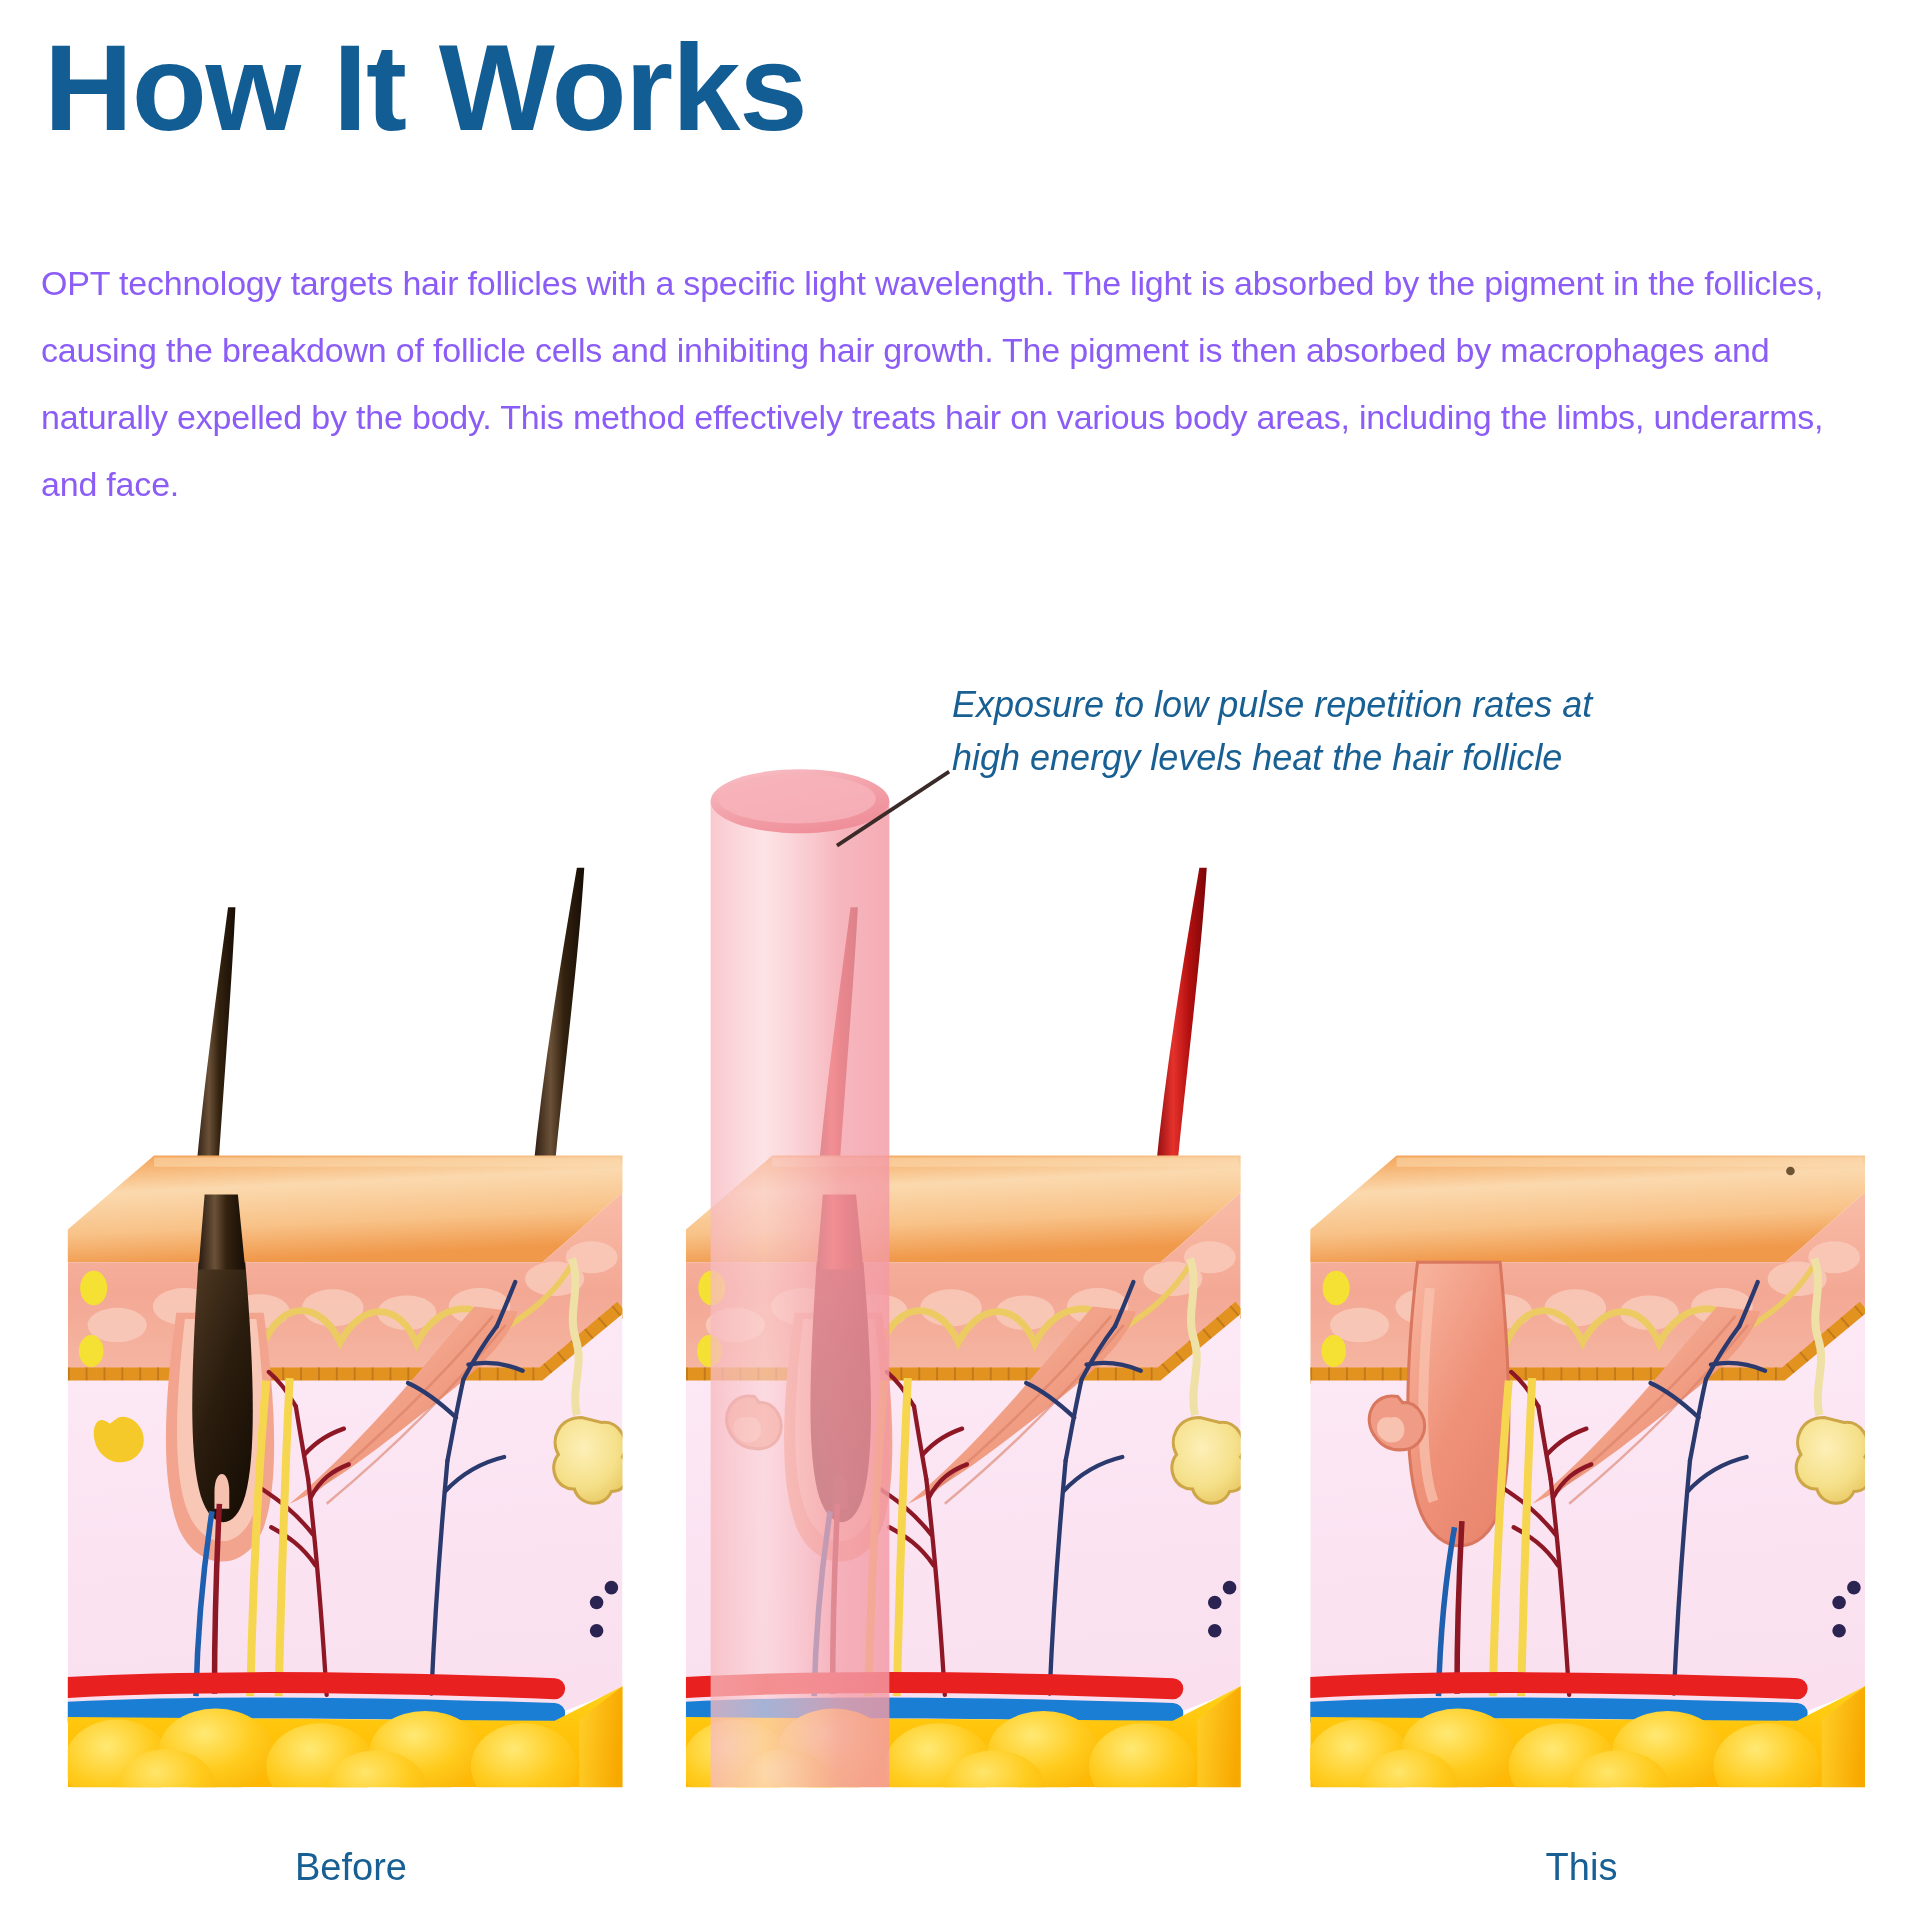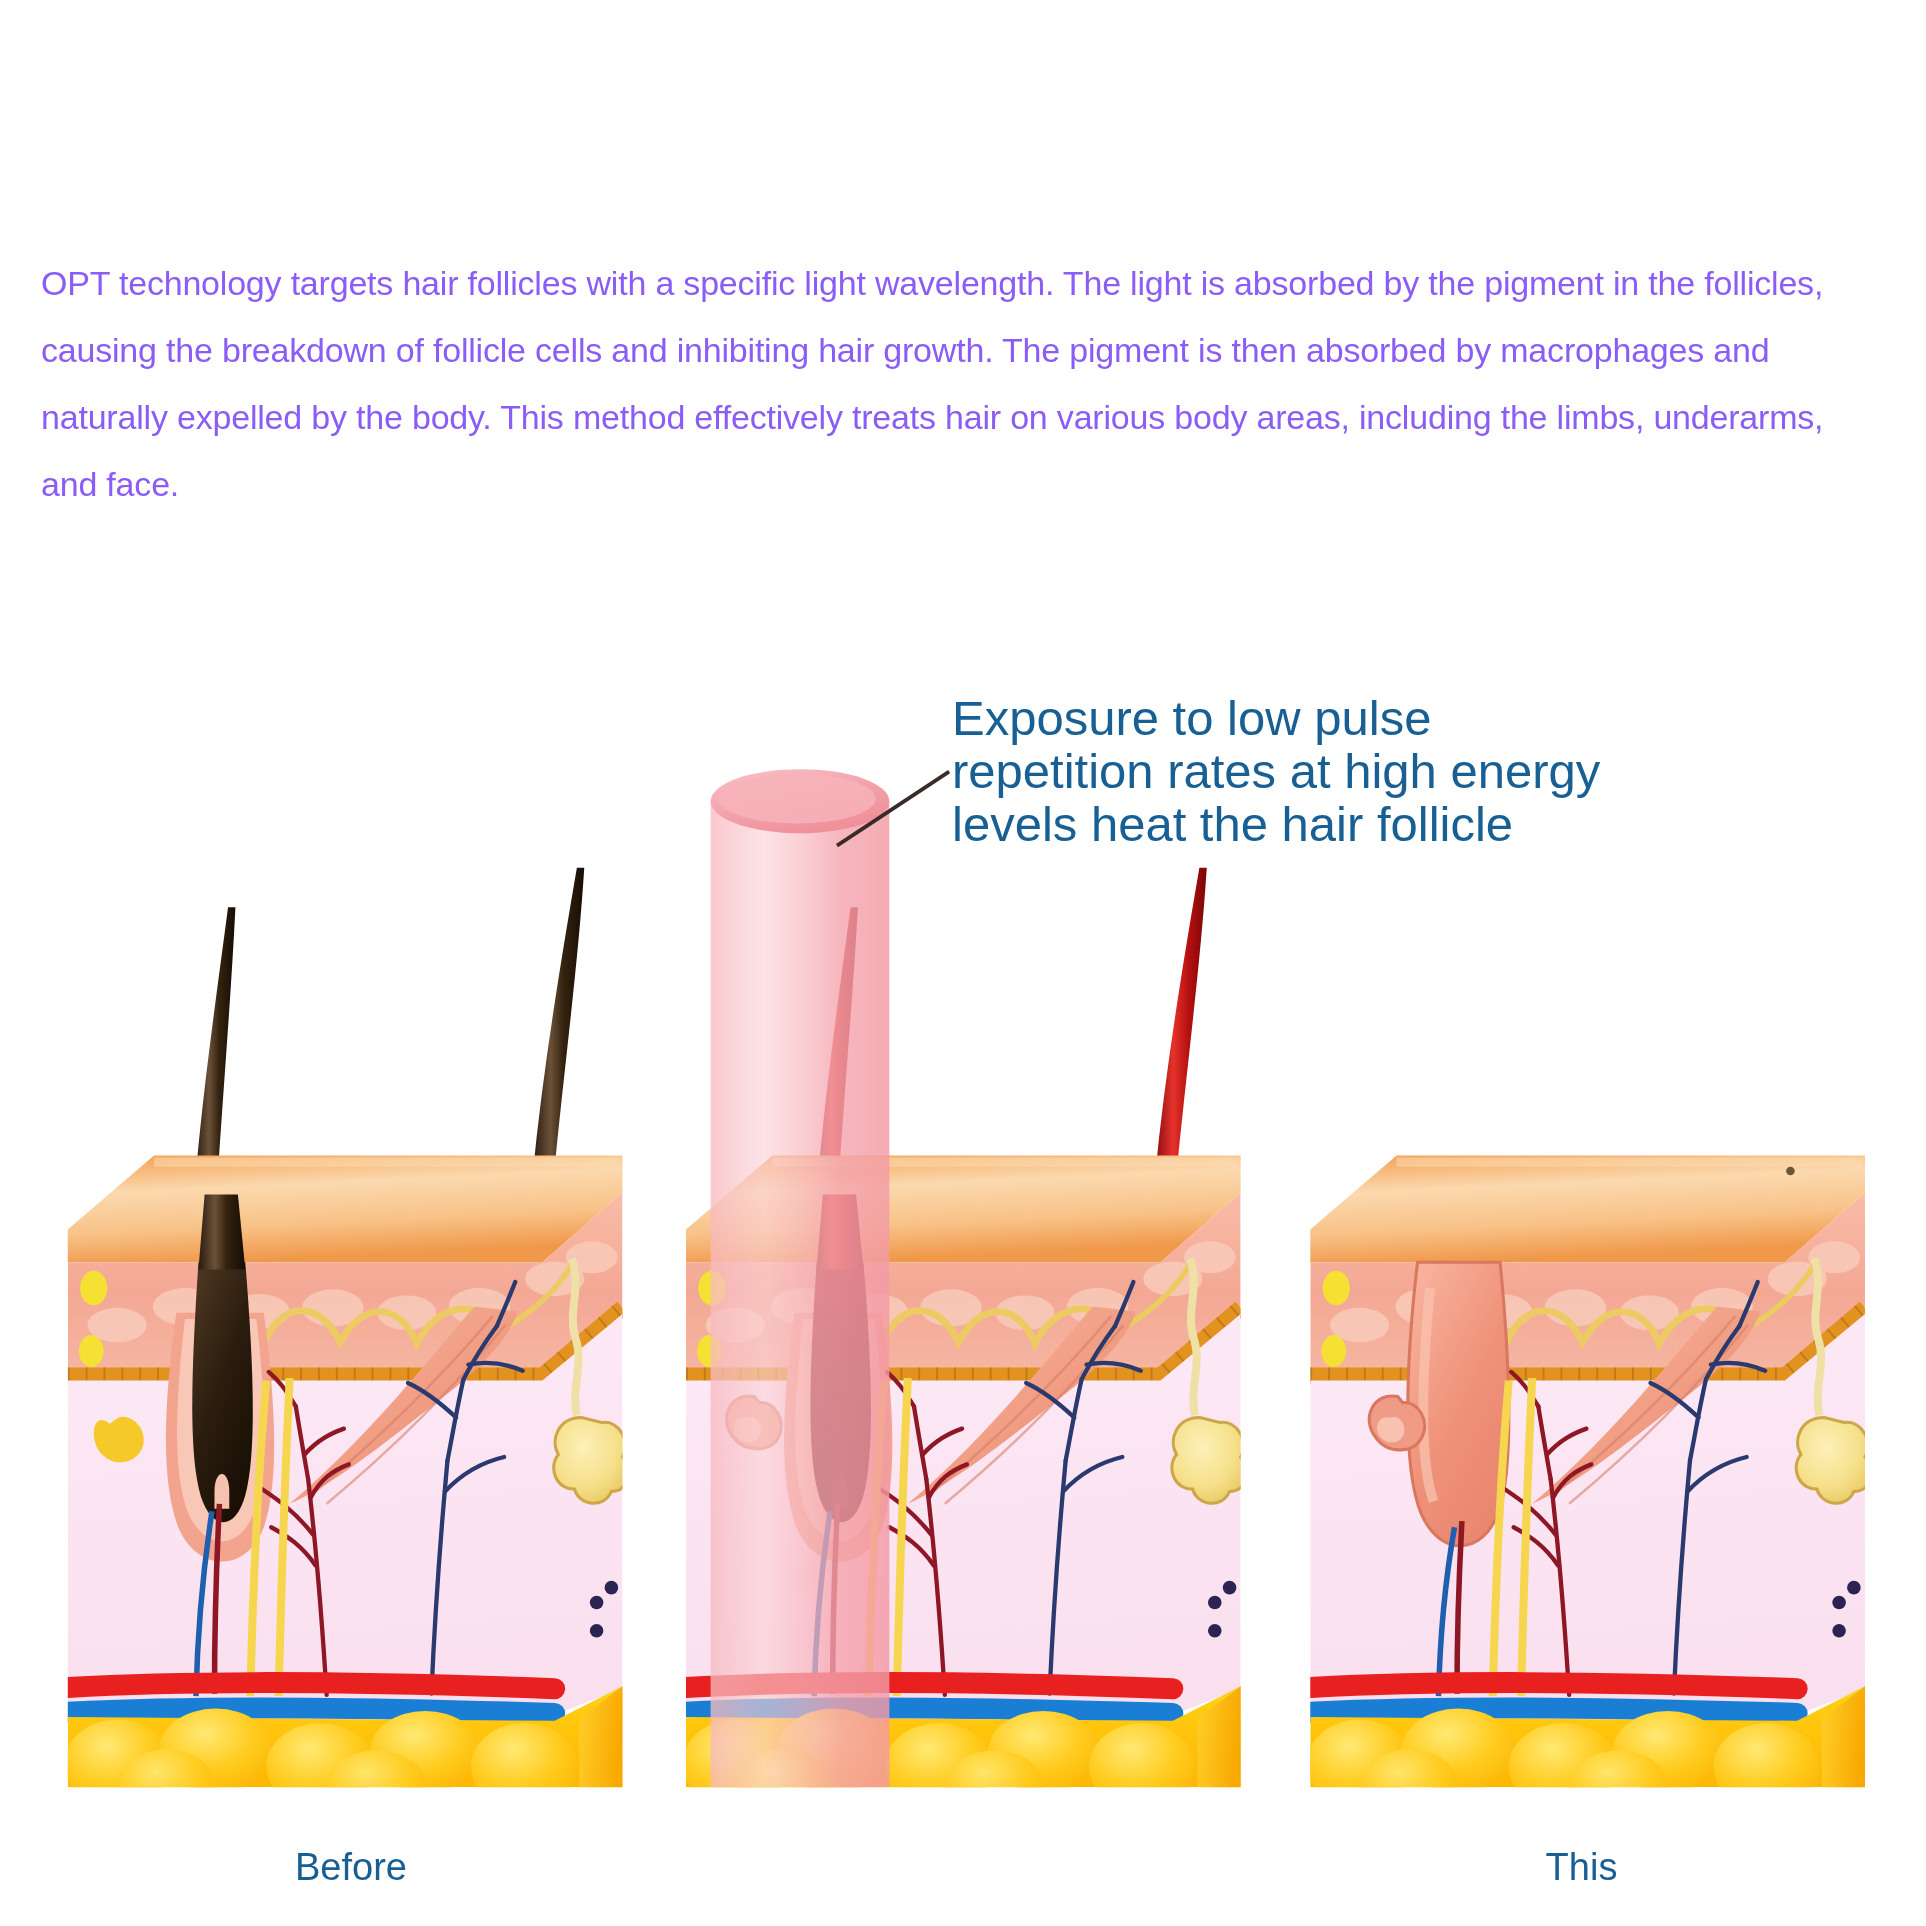--- a/index.html
+++ b/index.html
@@ -22,42 +22,44 @@
   }
 
   .body-copy{
     position:absolute;left:41px;top:250px;width:1843px;
     font-size:34px;line-height:67px;
     color:#8b5cf6;
     letter-spacing:-0.2px;
   }
 
   .callout{
-    position:absolute;left:952px;top:692px;width:690px;
-    font-size:49px;line-height:53px;
+    position:absolute;left:952px;top:678px;width:690px;
+    font-size:36px;line-height:53px;
     color:#185f93;
+    font-style:italic;
   }
 
   .caption{
     position:absolute;
     font-size:38px;line-height:51px;
     color:#185f93;
     text-align:center;
   }
   .cap-before{left:80px;top:1842px;width:542px;}
   .cap-middle{left:666px;top:1811px;width:592px;}
   .cap-after{left:1307px;top:1842px;width:549px;}
 
   .diagram-layer{position:absolute;left:0;top:0;width:1926px;height:1926px;pointer-events:none;}
 </style>
 </head>
 <body>
 
 <div id="page">
 
+  <div class="title">How It Works</div>
 
   <div class="body-copy">OPT technology targets hair follicles with a specific light wavelength. The light is absorbed by the pigment in the follicles, causing the breakdown of follicle cells and inhibiting hair growth. The pigment is then absorbed by macrophages and naturally expelled by the body. This method effectively treats hair on various body areas, including the limbs, underarms, and face.</div>
 
   <div class="callout">Exposure to low pulse repetition rates at high energy levels heat the hair follicle</div>
 
   <svg class="diagram-layer" viewBox="0 0 3125 3125">
     <defs>
 
       <linearGradient id="topface" x1="0" y1="0" x2="0.25" y2="1">
         <stop offset="0%" stop-color="#f39e4f"></stop>

